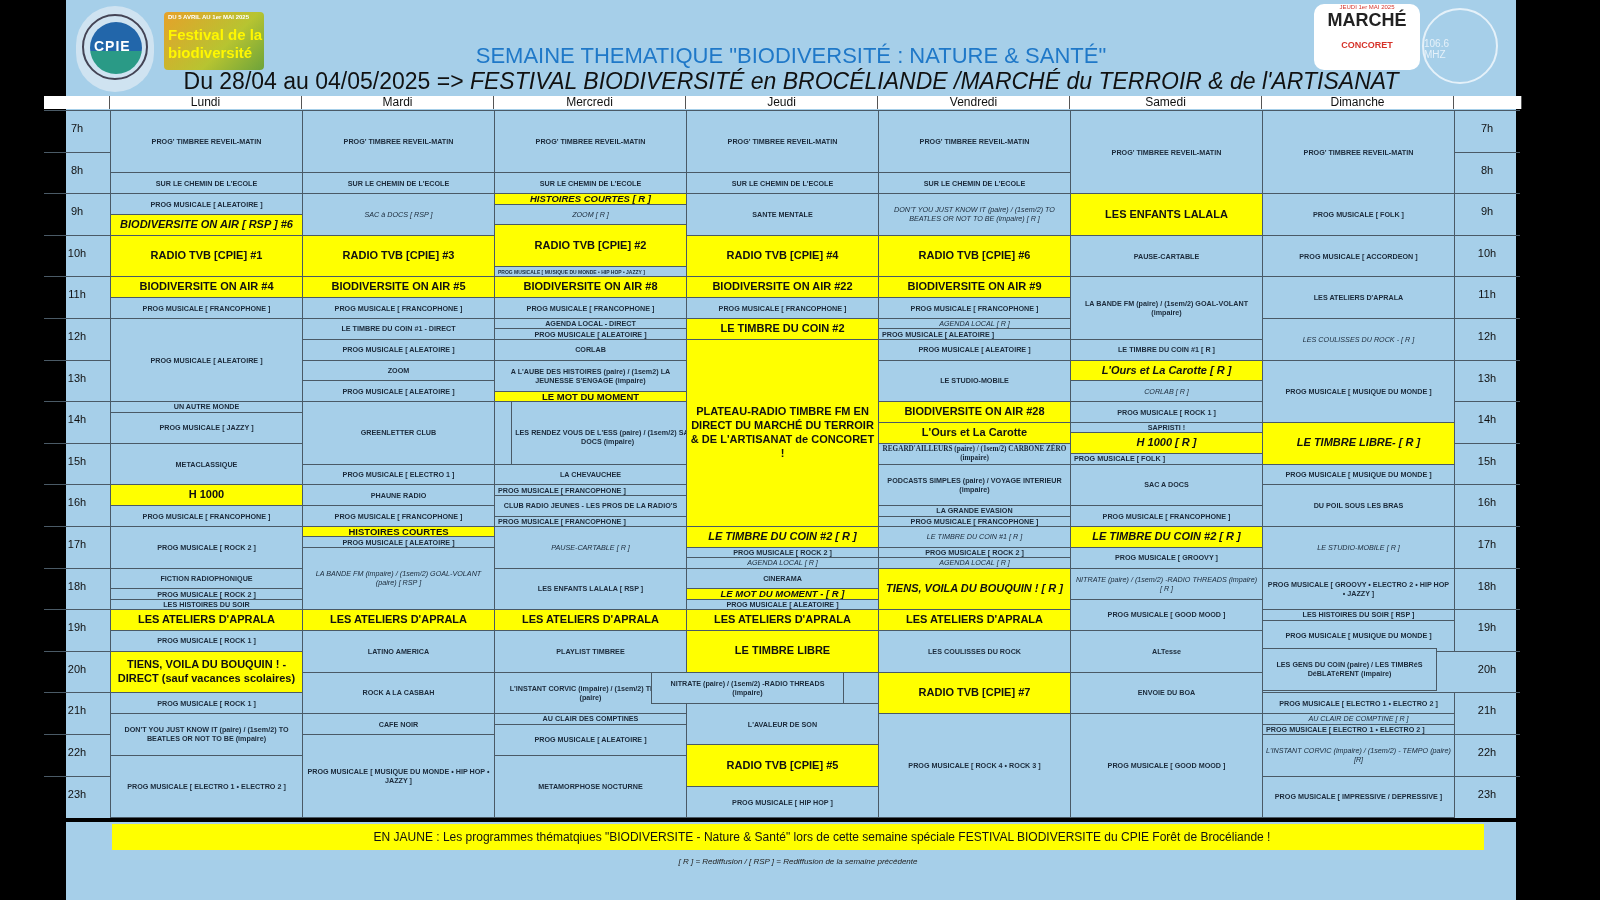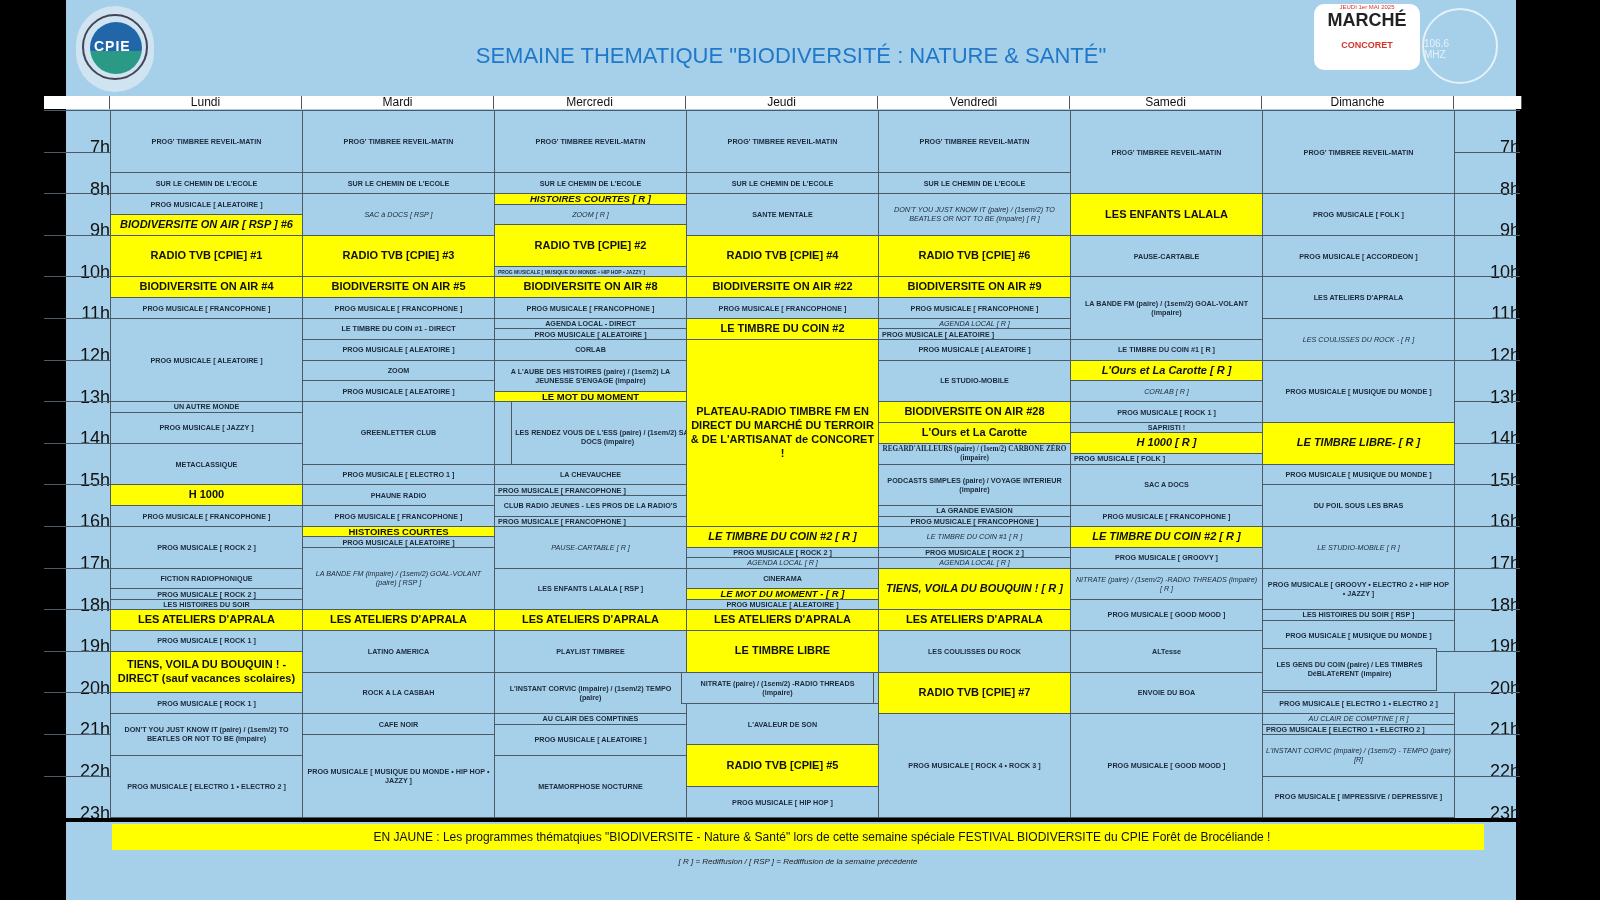--- a/index.html
+++ b/index.html
@@ -20,21 +20,21 @@
   .logo-cpie .txt { position: absolute; left: 18px; top: 32px; font-size: 14px; font-weight: bold; color: #fff; letter-spacing: 1px; }
   .logo-fest { position: absolute; left: 98px; top: 12px; width: 100px; height: 58px; background: linear-gradient(135deg,#e6a12a,#b7c431 60%,#6da33a); border-radius: 4px; }
   .logo-fest span { position: absolute; left: 4px; font-weight: bold; color: #fff700; }
   .logo-marche { position: absolute; left: 1248px; top: 4px; width: 106px; height: 66px; background: #fff; border-radius: 10px; }
   .logo-marche .big { position: absolute; left: 0; width: 100%; top: 6px; text-align: center; font-size: 18px; font-weight: bold; color: #222; }
   .logo-marche .red { position: absolute; left: 0; width: 100%; top: 36px; text-align: center; font-size: 9px; font-weight: bold; color: #d6332a; }
   .stamp { position: absolute; left: 1356px; top: 8px; width: 76px; height: 76px; border-radius: 50%; border: 2px solid #e5f1f9; color: #e5f1f9; font-size: 10px; padding-top: 28px; }
 
   .grid { position: absolute; left: 44px; top: 96px; width: 1505px; }
   .dayhead { position: absolute; top: 0; height: 13px; background: #fff; font-size: 12px; line-height: 13px; text-align: center; border-right: 1px solid #555; color: #111; }
-  .hour { position: absolute; font-size: 18px; text-align: right; color: #111; margin-top: 15px; }
+  .hour { position: absolute; font-size: 11px; text-align: center; color: #111; }
   .hline { position: absolute; height: 1px; background: #4a5a66; }
   .cell { position: absolute; display: flex; align-items: center; justify-content: center; text-align: center; border: 1px solid #4a5a66; background: #a6cfe9; font-size: 7.2px; font-weight: bold; color: #1b2a3a; line-height: 1.25; padding: 0 3px; overflow: hidden; }
   .cell.it { font-style: italic; font-weight: normal; }
   .cell.yel { background: #ffff00; font-size: 11px; font-weight: bold; color: #111; }
   .cell.yel.it { font-style: italic; }
   .cell.yel.sm { font-size: 9.5px; }
   .cell.left { justify-content: flex-start; text-align: left; }
 
   .foot-yel { position: absolute; left: 112px; top: 824px; width: 1372px; height: 26px; background: #ffff00; font-size: 12px; text-align: center; line-height: 26px; color: #111; padding-left: 48px; }
   .foot-legend { position: absolute; left: 112px; top: 852px; width: 1372px; height: 20px; font-size: 8px; font-style: italic; text-align: center; line-height: 20px; color: #222; }
@@ -44,21 +44,27 @@
 <body>
 
 <div class="sheet"></div>
 
 <div class="header">
   <div class="logo-cpie">
     <div class="ring"></div>
       <div class="disc"></div>
     <span class="txt">CPIE</span>
   </div>
+  <div class="logo-fest">
+    <span style="top:2px;font-size:6px;color:#fff;">DU 5 AVRIL AU 1er MAI 2025</span>
+    <span style="top:14px;font-size:15px;">Festival de la</span>
+    <span style="top:32px;font-size:15px;">biodiversité</span>
+  </div>
   <div class="title2">SEMAINE THEMATIQUE "BIODIVERSITÉ : NATURE &amp; SANTÉ"</div>
+  <div class="title3"><span>Du 28/04 au 04/05/2025 =&gt; </span><i>FESTIVAL BIODIVERSITÉ en BROCÉLIANDE /MARCHÉ du TERROIR &amp; de l'ARTISANAT</i></div>
   <div class="logo-marche">
     <div style="position:absolute;top:0;left:0;width:100%;text-align:center;font-size:6px;color:#d6332a;">JEUDI 1er MAI 2025</div>
     <div class="big">MARCHÉ</div>
     <div class="red">CONCORET</div>
   </div>
   <div class="stamp">
     <div>106.6</div>
     <div>MHZ</div>
   </div>
 </div>
@@ -221,21 +227,21 @@
     <div class="cell yel" style="left: 642px; width: 193px; top: 222px; height: 21.8px;">LE TIMBRE DU COIN #2</div>
     <div class="cell yel" style="left: 642px; width: 193px; top: 242.8px; height: 188.2px;">PLATEAU-RADIO TIMBRE FM EN DIRECT DU MARCHÉ DU TERROIR &amp; DE L'ARTISANAT de CONCORET !</div>
     <div class="cell yel it" style="left: 642px; width: 193px; top: 430px; height: 21.8px;">LE TIMBRE DU COIN #2 [ R ]</div>
     <div class="cell" style="left: 642px; width: 193px; top: 450.8px; height: 11.4px;">PROG MUSICALE [ ROCK 2 ]</div>
     <div class="cell it" style="left: 642px; width: 193px; top: 461.2px; height: 11.4px;">AGENDA LOCAL [ R ]</div>
     <div class="cell" style="left: 642px; width: 193px; top: 471.6px; height: 21.8px;">CINERAMA</div>
     <div class="cell yel it sm" style="left: 642px; width: 193px; top: 492.4px; height: 11.4px;">LE MOT DU MOMENT - [ R ]</div>
     <div class="cell" style="left: 642px; width: 193px; top: 502.8px; height: 11.4px;">PROG MUSICALE [ ALEATOIRE ]</div>
     <div class="cell yel" style="left: 642px; width: 193px; top: 513.2px; height: 21.8px;">LES ATELIERS D'APRALA</div>
     <div class="cell yel" style="left: 642px; width: 193px; top: 534px; height: 42.6px;">LE TIMBRE LIBRE</div>
-    <div class="cell" style="left: 637px; width: 193px; top: 575.6px; height: 32.2px;">NITRATE (paire) / (1sem/2) -RADIO THREADS (impaire)</div>
+    <div class="cell" style="left: 607px; width: 193px; top: 575.6px; height: 32.2px;">NITRATE (paire) / (1sem/2) -RADIO THREADS (impaire)</div>
     <div class="cell" style="left: 642px; width: 193px; top: 606.8px; height: 42.6px;">L'AVALEUR DE SON</div>
     <div class="cell yel" style="left: 642px; width: 193px; top: 648.4px; height: 42.6px;">RADIO TVB [CPIE] #5</div>
     <div class="cell" style="left: 642px; width: 193px; top: 690px; height: 32.2px;">PROG MUSICALE [ HIP HOP ]</div>
     <div class="cell" style="left: 834px; width: 193px; top: 14px; height: 63.4px;">PROG' TIMBREE REVEIL-MATIN</div>
     <div class="cell" style="left: 834px; width: 193px; top: 76.4px; height: 21.8px;">SUR LE CHEMIN DE L'ECOLE</div>
     <div class="cell it" style="left: 834px; width: 193px; top: 97.2px; height: 42.6px;">DON'T YOU JUST KNOW IT (paire) / (1sem/2) TO BEATLES OR NOT TO BE (impaire) [ R ]</div>
     <div class="cell yel" style="left: 834px; width: 193px; top: 138.8px; height: 42.6px;">RADIO TVB [CPIE] #6</div>
     <div class="cell yel" style="left: 834px; width: 193px; top: 180.4px; height: 21.8px;">BIODIVERSITE ON AIR #9</div>
     <div class="cell" style="left: 834px; width: 193px; top: 201.2px; height: 21.8px;">PROG MUSICALE [ FRANCOPHONE ]</div>
     <div class="cell it" style="left: 834px; width: 193px; top: 222px; height: 11.4px;">AGENDA LOCAL [ R ]</div>

